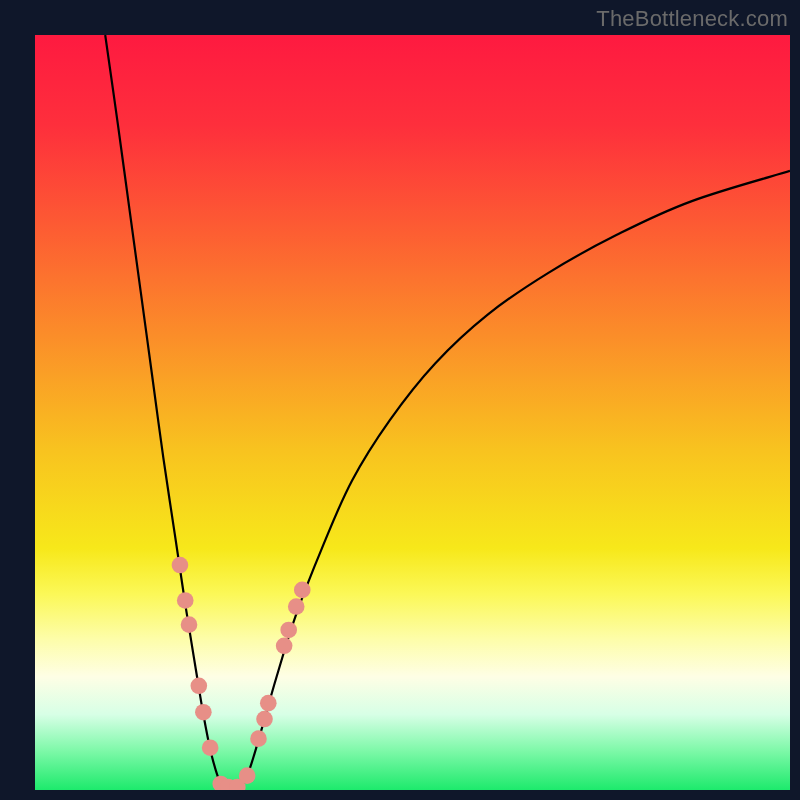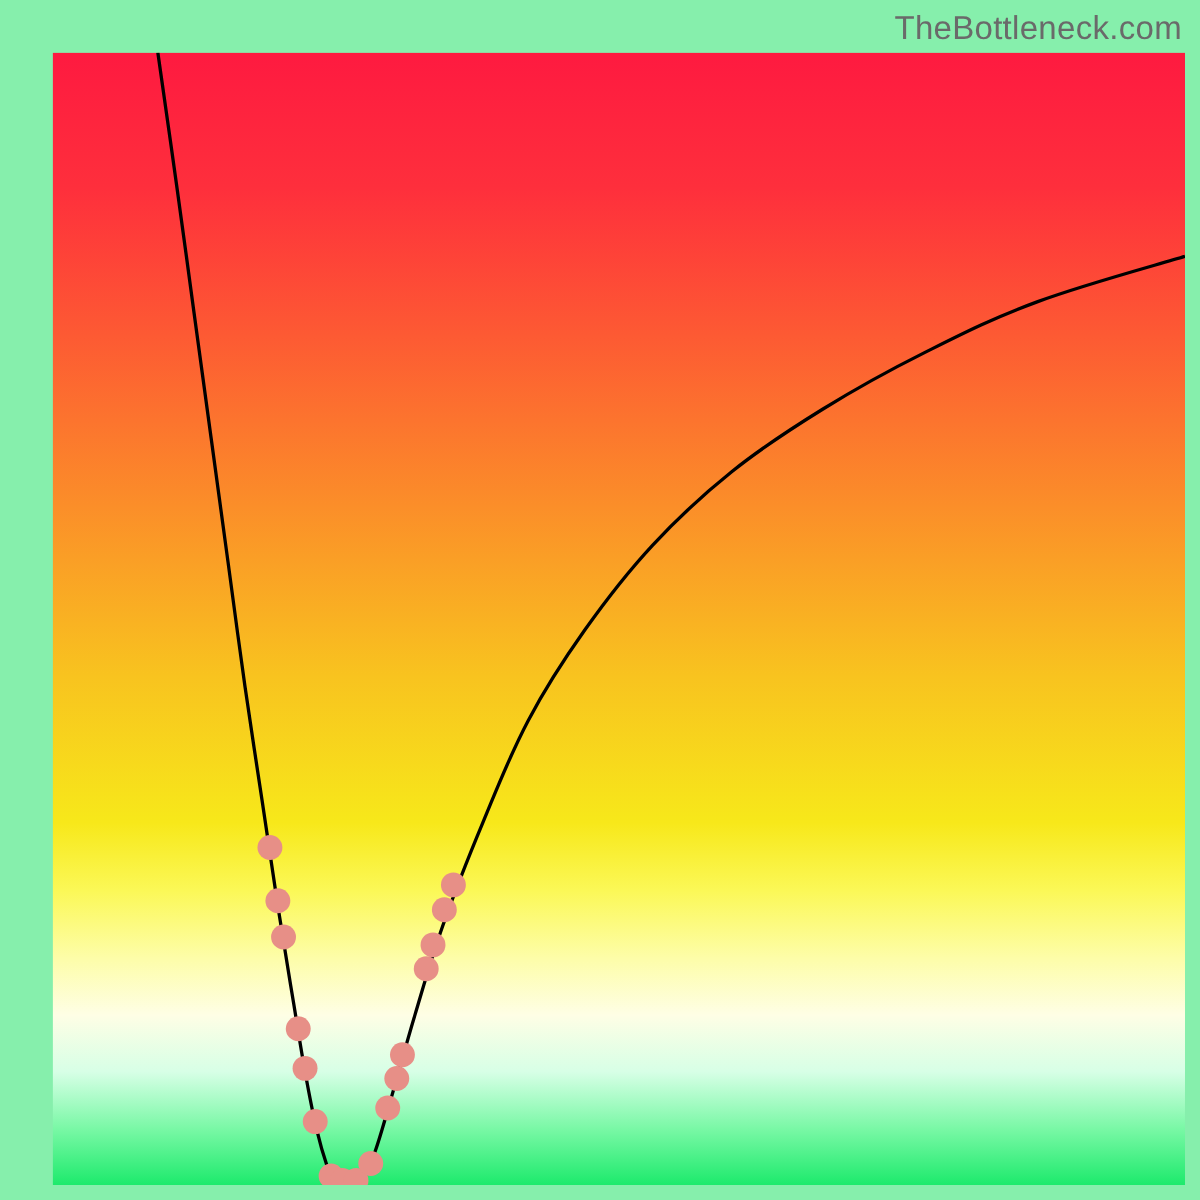--- a/index.html
+++ b/index.html
@@ -10,21 +10,21 @@
     overflow: hidden;
     background: #000;
     font-family: Arial, Helvetica, sans-serif;
   }
   .frame {
     position: absolute;
     left: 0;
     top: 0;
     width: 800px;
     height: 800px;
-    background: #86efac;
+    background: #0f172a;
   }
   .plot-area {
     position: absolute;
     left: 35px;
     top: 35px;
     width: 755px;
     height: 755px;
     overflow: hidden;
   }
   .watermark {

